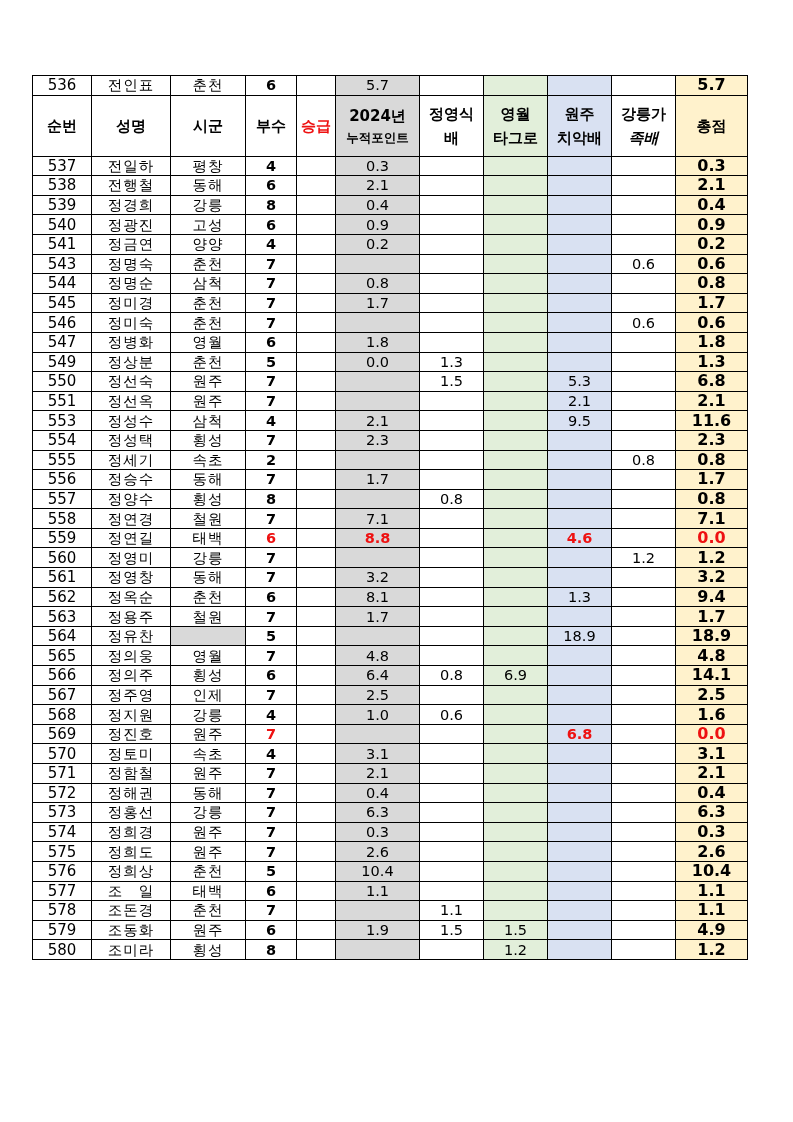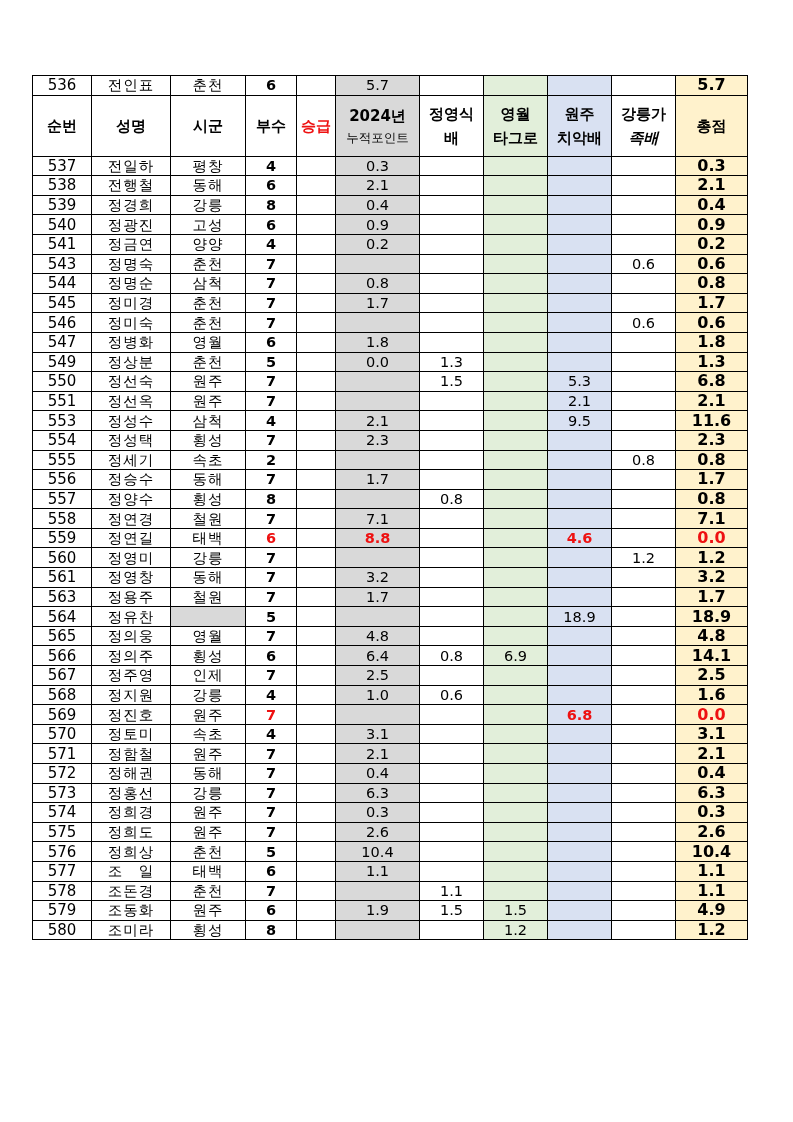--- a/index.html
+++ b/index.html
@@ -22,21 +22,21 @@
   .c-wj { width:64px; }
   .c-gr { width:64px; }
   .c-tot { width:72px; }
   .bold { font-weight:bold; }
   .gray { background:#d9d9d9; }
   .green { background:#e2efda; }
   .blue { background:#d9e1f2; }
   .tan { background:#fff2cc; }
   .red { color:#ee1111; font-weight:bold; }
   .tot { font-weight:bold; font-size:16px !important; }
-  .sm { font-size:12.5px; font-weight:normal; display:block; line-height:20px; }
+  .sm { font-size:12.5px; font-weight:bold; display:block; line-height:20px; }
   .nm { letter-spacing:1px; }
 </style>
 </head>
 <body>
 
 <table>
   <colgroup>
     <col class="c-no">
       <col class="c-name">
       <col class="c-city">
@@ -371,20 +371,33 @@
         <td class="bold">7</td>
         <td class=""></td>
         <td class="gray">3.2</td>
         <td class=""></td>
         <td class="green"></td>
         <td class="blue"></td>
         <td class=""></td>
         <td class="tan tot">3.2</td>
       </tr>
       <tr class="row">
+        <td class="num">562</td>
+        <td class="nm">정옥순</td>
+        <td class="nm">춘천</td>
+        <td class="bold">6</td>
+        <td class=""></td>
+        <td class="gray">8.1</td>
+        <td class=""></td>
+        <td class="green"></td>
+        <td class="blue">1.3</td>
+        <td class=""></td>
+        <td class="tan tot">9.4</td>
+      </tr>
+      <tr class="row">
         <td class="num">563</td>
         <td class="nm">정용주</td>
         <td class="nm">철원</td>
         <td class="bold">7</td>
         <td class=""></td>
         <td class="gray">1.7</td>
         <td class=""></td>
         <td class="green"></td>
         <td class="blue"></td>
         <td class=""></td>

